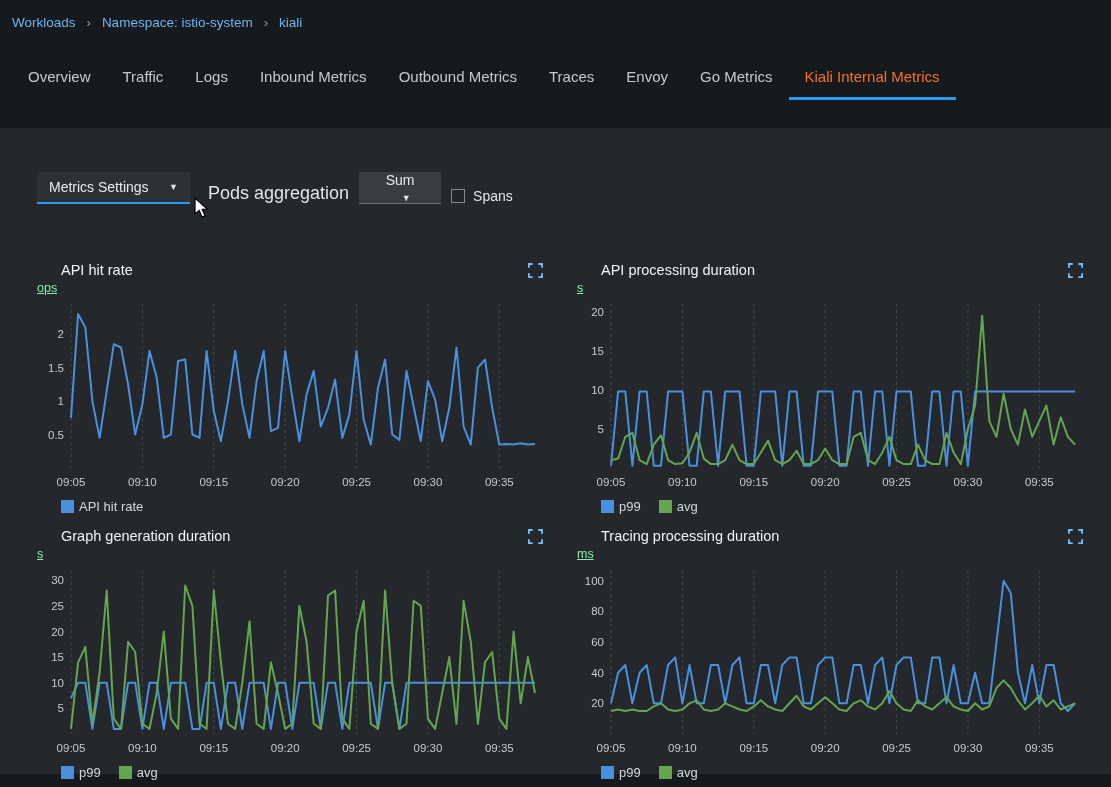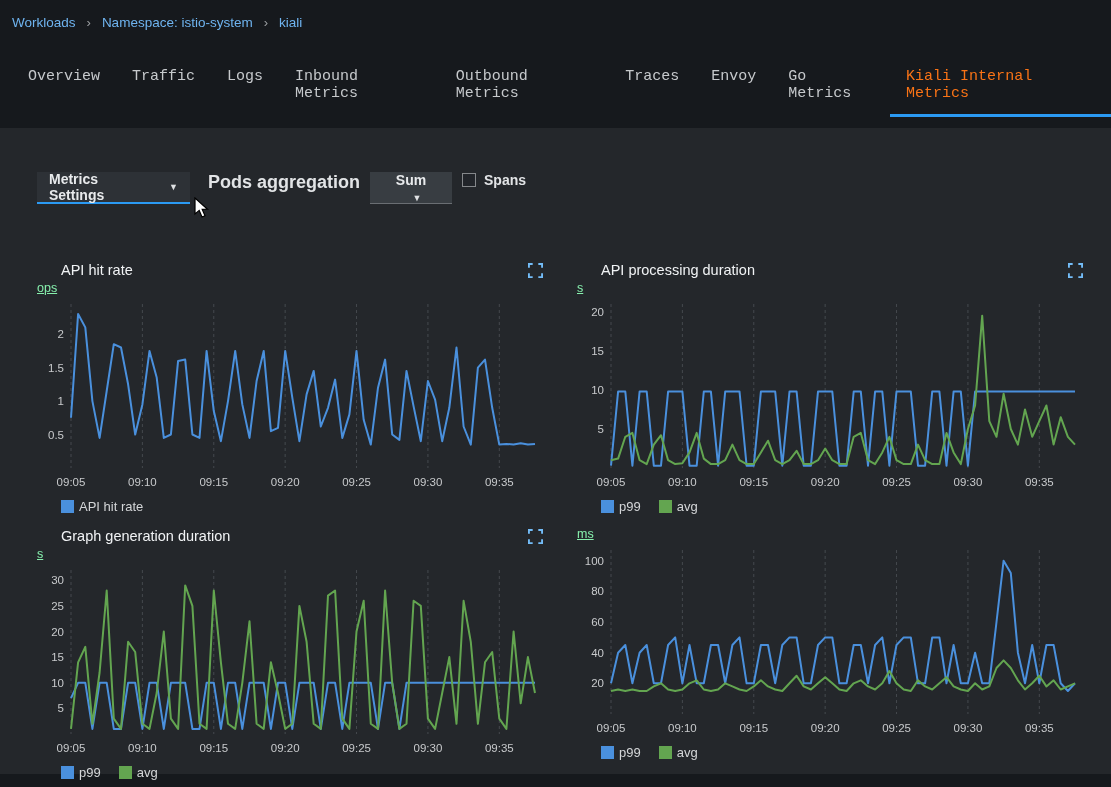--- a/index.html
+++ b/index.html
@@ -7,27 +7,27 @@
   body {
     width:1111px; height:787px; overflow:hidden; position:relative;
     background:#16191d; color:#e2e4e6;
     font-family:"Liberation Sans", sans-serif;
   }
   
   .breadcrumb { padding:15px 0 0 12px; font-size:13.5px; display:flex; }
   .breadcrumb .crumb { color:#6fb4f0; cursor:pointer; text-decoration:none; }
   .breadcrumb .sep { color:#9a9da0; margin:0 11px; font-size:13px; }
   
-  .tabs { display:flex; margin-top:26px; padding-left:12px;font-family:Liberation Mono, monospace; }
+  .tabs { display:flex; margin-top:26px; padding-left:12px; }
   .tab { padding:12px 16px; font-size:15px; color:#c6c9cc; cursor:pointer; border-bottom:3px solid transparent; }
   .tab.active { color:#f97316; border-bottom:3px solid #2b9af3; }
   
   .main { position:absolute; top:128px; left:0; width:1111px; height:646px; background:#24272b; }
   
-  .toolbar { padding:44px 0 0 37px; display:flex; align-items:flex-start;font-weight:bold; }
+  .toolbar { padding:44px 0 0 37px; display:flex; align-items:flex-end; }
   .select { height:32px; display:inline-flex; align-items:center; justify-content:space-between;
             padding:0 12px; font-size:14px; color:#e8eaec; cursor:pointer; }
   .metrics-select { width:153px; background:#2d3136; border-bottom:2px solid #2b9af3; }
   .agg-select { width:82px; background:#383d42; border-bottom:1px solid #6a6e73;flex-direction:column; }
   .caret { font-size:9px; color:#dfe1e3; margin-left:12px; }
   .agg-label { margin:0 10px 0 18px; font-size:18px; color:#e2e4e6; }
   .checkbox-wrap { margin-left:10px; display:flex; align-items:center; gap:8px; font-size:14px; cursor:pointer; }
   .checkbox { width:14px; height:14px; border:1px solid #85888b; background:#22252a; display:inline-block; }
   
   .charts { display:grid; grid-template-columns:508px 508px; column-gap:32px; row-gap:10px; padding:56px 0 0 37px; }
@@ -208,20 +208,28 @@
             <span>p99</span>
           </span>
           <span class="legend-item">
             <span class="swatch" style="background: rgb(99, 165, 80);"></span>
             <span>avg</span>
           </span>
         </div>
     </div>
 
     <div class="chart">
+      <div class="chart-header">
+        <span class="chart-title">Tracing processing duration</span>
+        <span class="expand-icon">
+          <svg width="15" height="15" viewBox="0 0 16 16">
+              <path d="M1 5V1h4 M11 1h4v4 M15 11v4h-4 M5 15H1v-4" stroke="#73bcf7" stroke-width="2" fill="none"></path>
+            </svg>
+        </span>
+      </div>
       <div class="chart-unit">ms</div>
       <svg class="plot" width="508" height="196">
           <line x1="34" x2="34" y1="6" y2="170" stroke="#45494e" stroke-dasharray="3,3"></line>
           <text x="34" y="188" text-anchor="middle" fill="#c8cacc" font-size="11.5">09:05</text>
           <line x1="105.38461538461539" x2="105.38461538461539" y1="6" y2="170" stroke="#45494e" stroke-dasharray="3,3"></line>
           <text x="105.38461538461539" y="188" text-anchor="middle" fill="#c8cacc" font-size="11.5">09:10</text>
           <line x1="176.76923076923077" x2="176.76923076923077" y1="6" y2="170" stroke="#45494e" stroke-dasharray="3,3"></line>
           <text x="176.76923076923077" y="188" text-anchor="middle" fill="#c8cacc" font-size="11.5">09:15</text>
           <line x1="248.15384615384616" x2="248.15384615384616" y1="6" y2="170" stroke="#45494e" stroke-dasharray="3,3"></line>
           <text x="248.15384615384616" y="188" text-anchor="middle" fill="#c8cacc" font-size="11.5">09:20</text>

